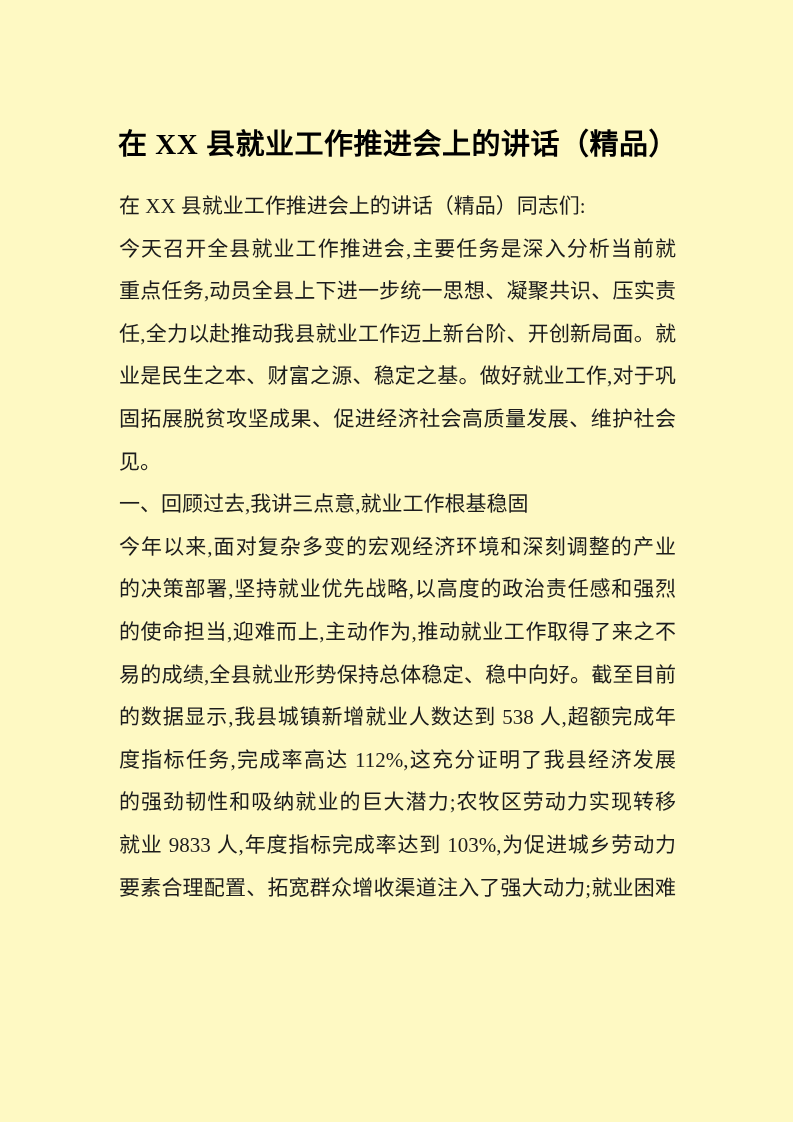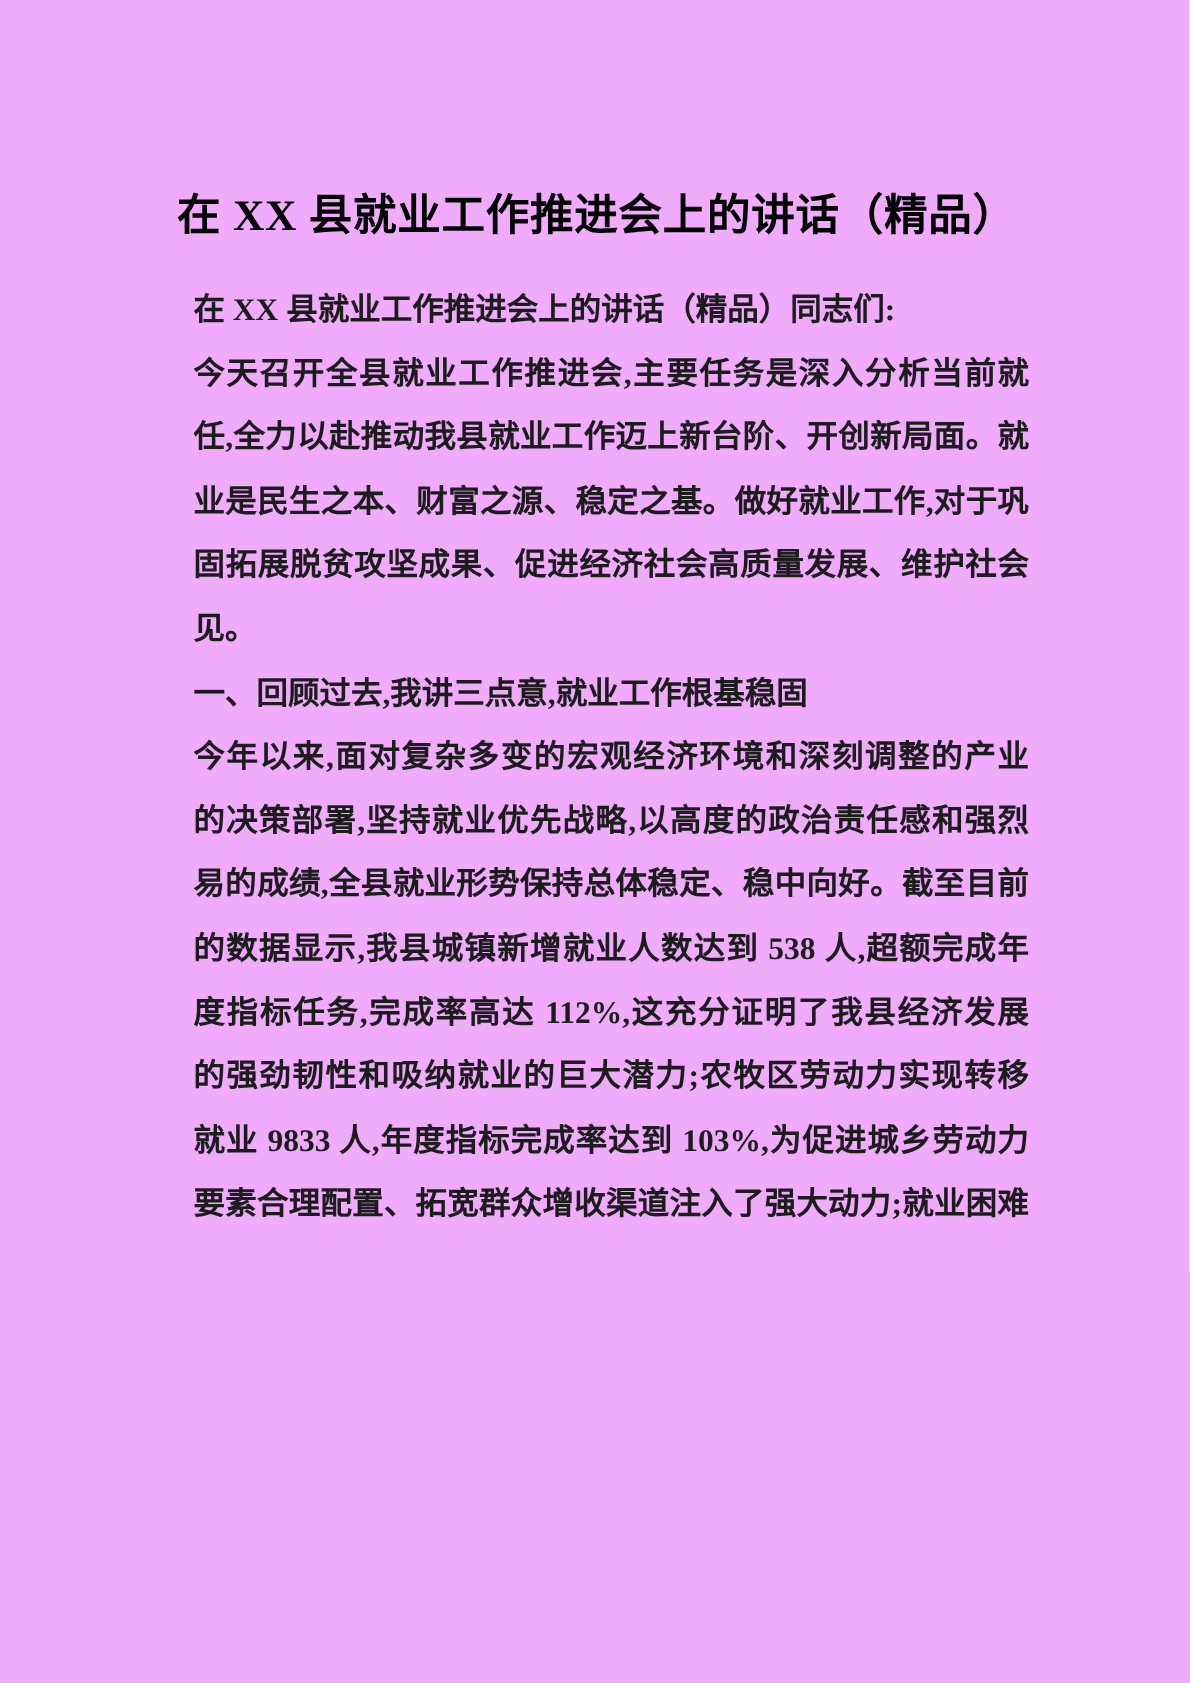--- a/index.html
+++ b/index.html
@@ -4,44 +4,43 @@
 <style>
   html, body {
     margin: 0;
     padding: 0;
     background: #ffffff;
   }
   .page {
     position: relative;
     width: 793px;
     height: 1122px;
-    background: #f0abfc;
+    background: #fef9c3;
     overflow: hidden;
     font-family: "Liberation Serif", "DejaVu Serif", serif;
     color: #1a1a1a;
   }
   .doc-title {
     position: absolute;
     left: 118px;
     top: 124px;
     width: 558px;
     text-align: center;
     font-size: 29px;
     font-weight: 700;
     line-height: 40px;
     color: #000000;
     letter-spacing: 0.5px;
     white-space: nowrap;
   }
   .doc-body {
     position: absolute;
-    left: 129px;
+    left: 119px;
     top: 185px;
     width: 557px;
-    font-weight: bold;
   }
   .para {
     margin: 0;
     padding: 0;
   }
   .line {
     height: 42.6px;
     line-height: 42.6px;
     font-size: 21px;
     color: #1c1c1c;
@@ -58,31 +57,33 @@
 <body>
 
 <div class="page">
   <div class="doc-title">在 XX 县就业工作推进会上的讲话（精品）</div>
   <div class="doc-body">
       <div class="para">
         <div class="line line-end">在 XX 县就业工作推进会上的讲话（精品）同志们:</div>
       </div>
       <div class="para">
         <div class="line">今天召开全县就业工作推进会,主要任务是深入分析当前就</div>
+        <div class="line">重点任务,动员全县上下进一步统一思想、凝聚共识、压实责</div>
         <div class="line">任,全力以赴推动我县就业工作迈上新台阶、开创新局面。就</div>
         <div class="line">业是民生之本、财富之源、稳定之基。做好就业工作,对于巩</div>
         <div class="line">固拓展脱贫攻坚成果、促进经济社会高质量发展、维护社会</div>
         <div class="line line-end">见。</div>
       </div>
       <div class="para">
         <div class="line line-end">一、回顾过去,我讲三点意,就业工作根基稳固</div>
       </div>
       <div class="para">
         <div class="line">今年以来,面对复杂多变的宏观经济环境和深刻调整的产业</div>
         <div class="line">的决策部署,坚持就业优先战略,以高度的政治责任感和强烈</div>
+        <div class="line">的使命担当,迎难而上,主动作为,推动就业工作取得了来之不</div>
         <div class="line">易的成绩,全县就业形势保持总体稳定、稳中向好。截至目前</div>
         <div class="line">的数据显示,我县城镇新增就业人数达到 538 人,超额完成年</div>
         <div class="line">度指标任务,完成率高达 112%,这充分证明了我县经济发展</div>
         <div class="line">的强劲韧性和吸纳就业的巨大潜力;农牧区劳动力实现转移</div>
         <div class="line">就业 9833 人,年度指标完成率达到 103%,为促进城乡劳动力</div>
         <div class="line">要素合理配置、拓宽群众增收渠道注入了强大动力;就业困难</div>
       </div>
     </div>
 </div>
 

